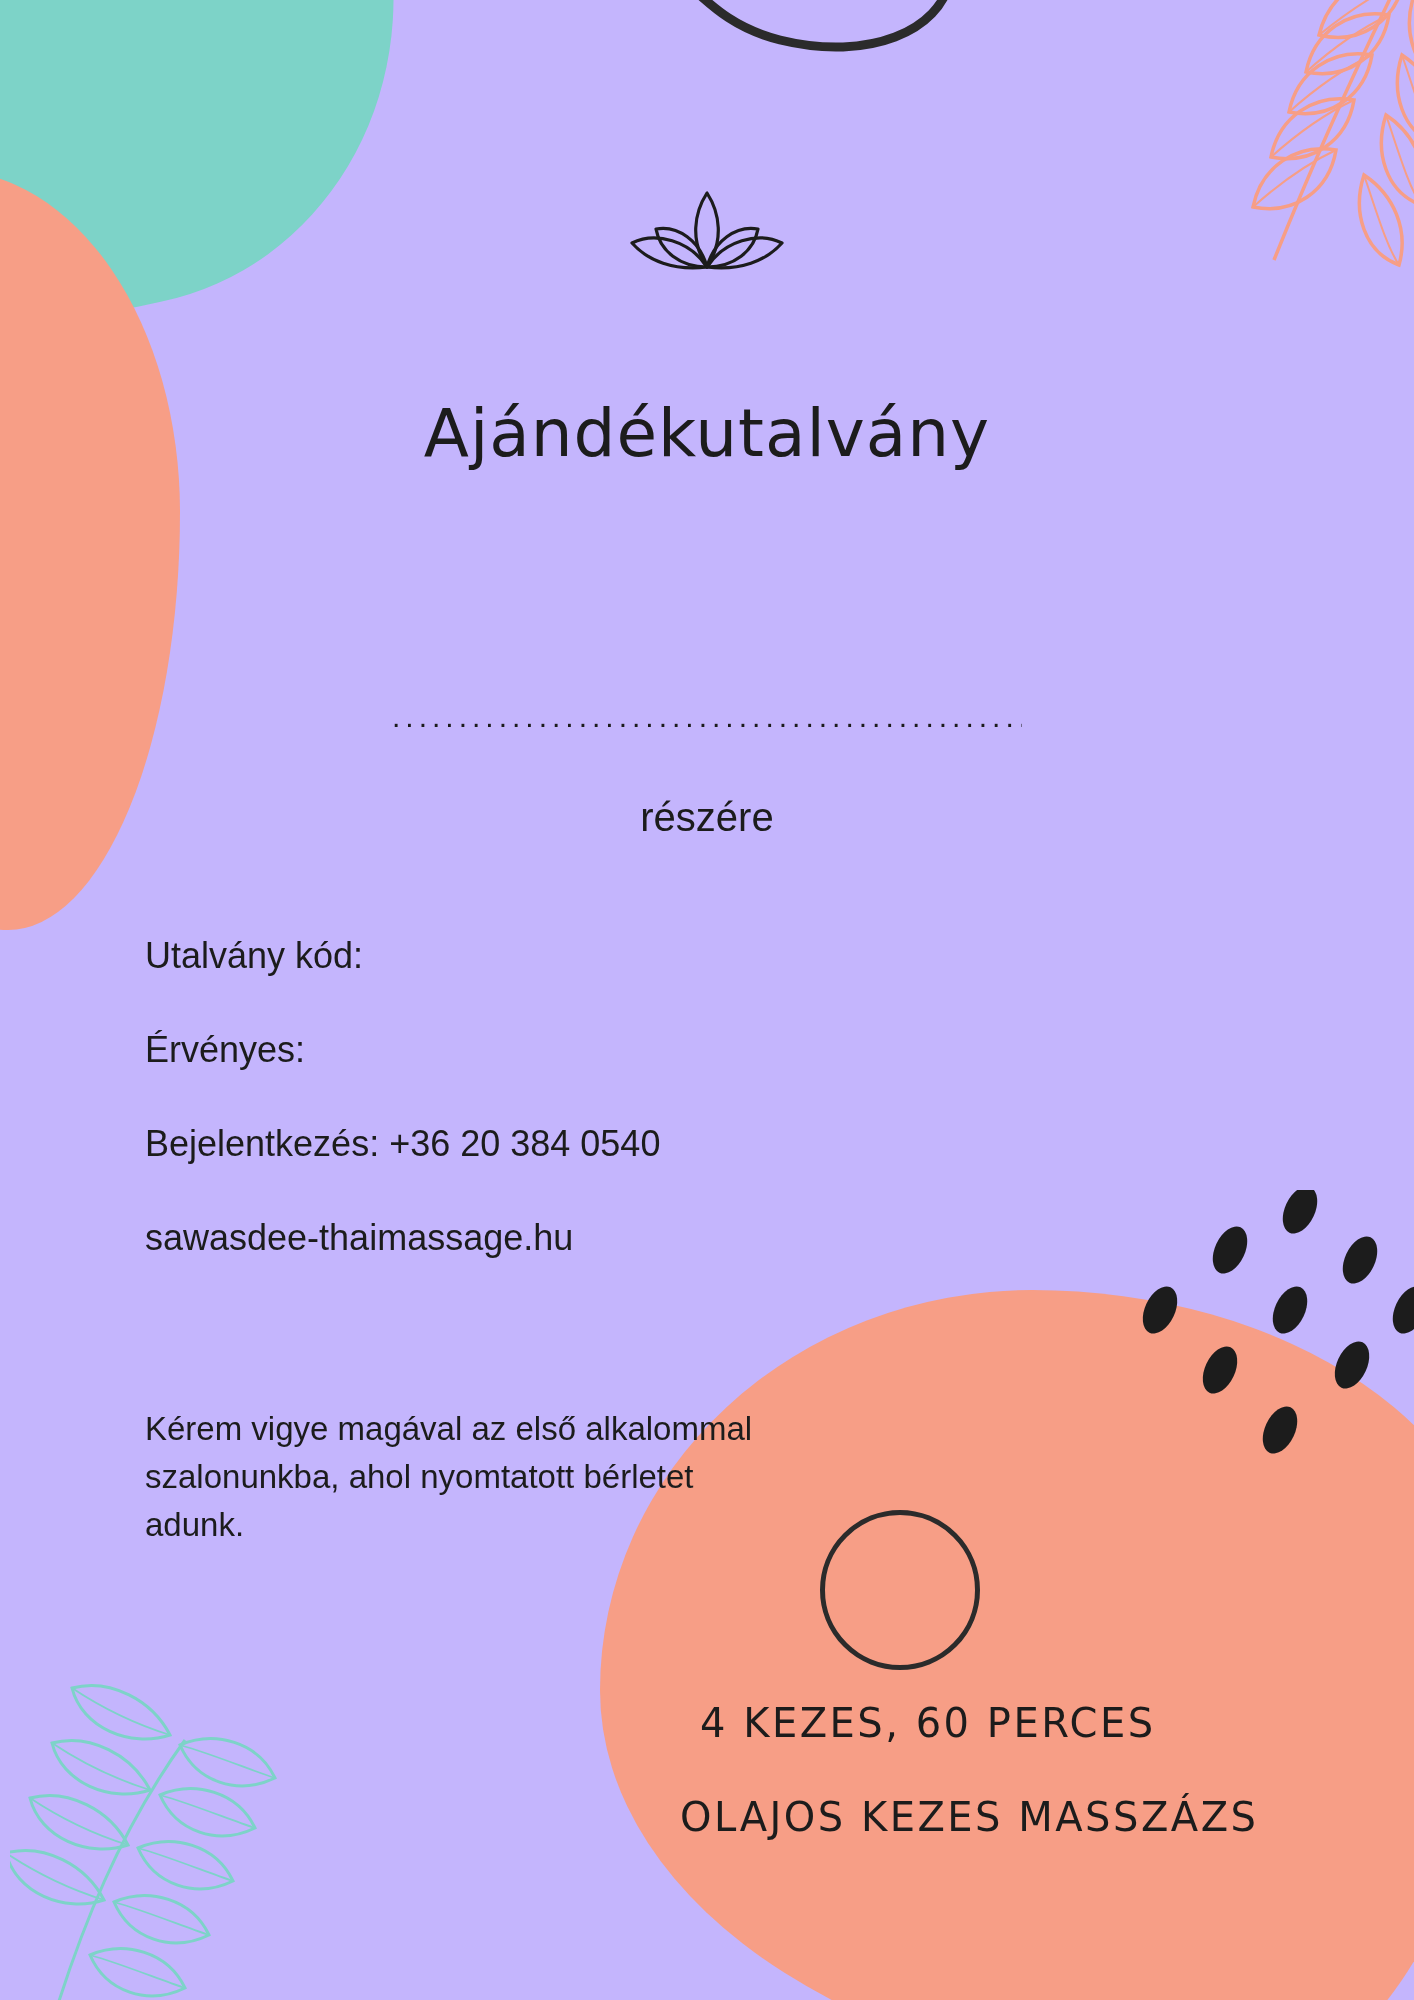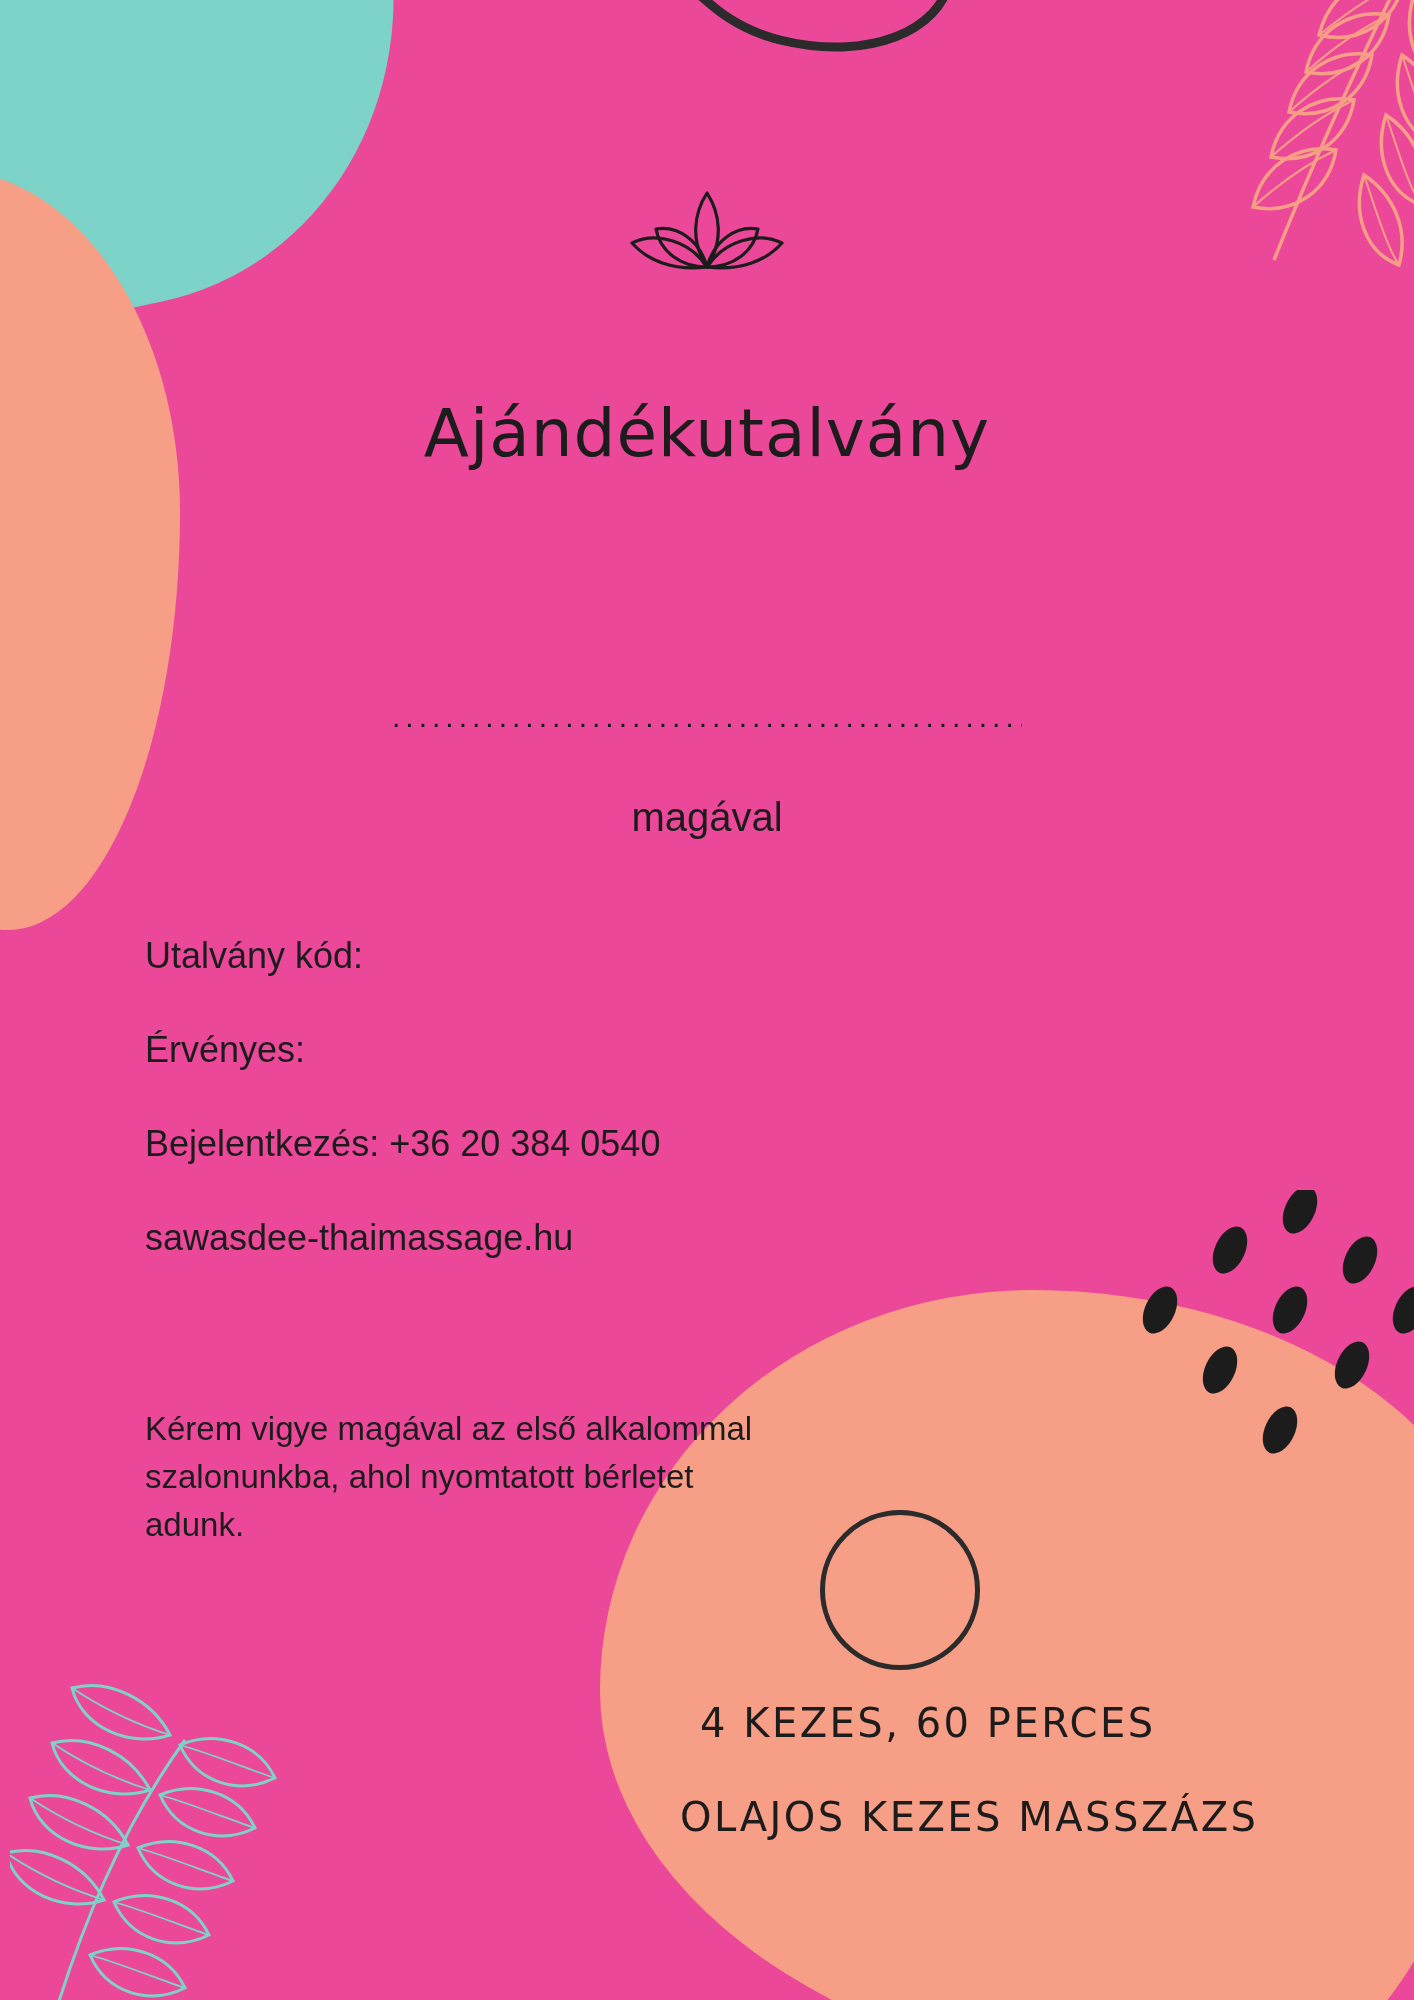--- a/index.html
+++ b/index.html
@@ -8,21 +8,21 @@
     background: #ffffff;
   }
   body {
     font-family: "Liberation Sans", sans-serif;
   }
   #voucher {
     position: relative;
     width: 1414px;
     height: 2000px;
     overflow: hidden;
-    background: #ec4899;
+    background: #c4b5fd;
   }
   .deco {
     position: absolute;
     pointer-events: none;
   }
   
   .blob-teal-top {
     left: -120px;
     top: -260px;
     width: 520px;
@@ -254,21 +254,21 @@
       <path d="M85,82 C52,86 26,76 10,58 C34,46 68,56 85,82 Z"></path>
       <path d="M85,82 C118,86 144,76 160,58 C136,46 102,56 85,82 Z"></path>
     </g>
   </svg>
 
   <div class="content">
     <div class="title">Ajándékutalvány</div>
 
     <div class="dotline">..............................................................</div>
 
-    <div class="recipient">magával</div>
+    <div class="recipient">részére</div>
 
     <div class="fields">
       <div class="field">Utalvány kód:</div>
       <div class="field">Érvényes:</div>
       <div class="field">Bejelentkezés: +36 20 384 0540</div>
       <div class="field">sawasdee-thaimassage.hu</div>
     </div>
 
     <div class="note">Kérem vigye magával az első alkalommal szalonunkba, ahol nyomtatott bérletet adunk.</div>
 

